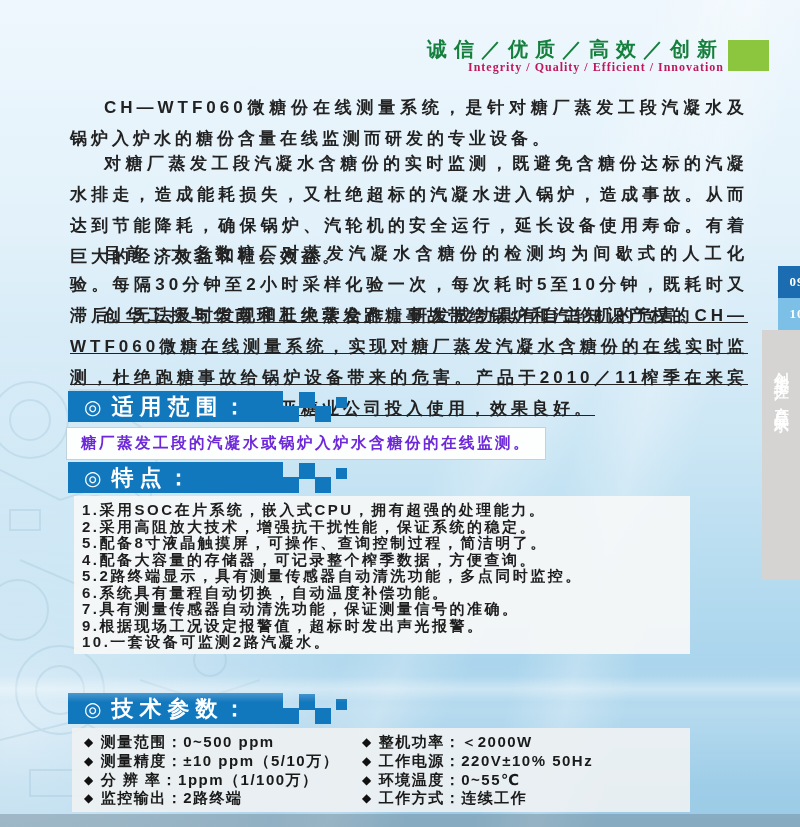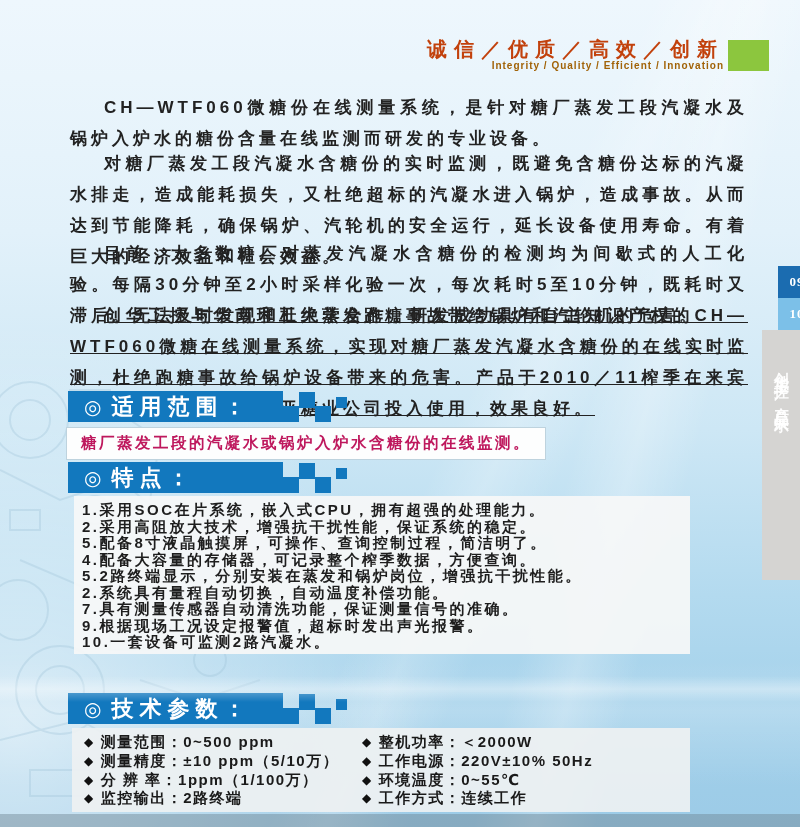--- a/index.html
+++ b/index.html
@@ -17,23 +17,23 @@
       linear-gradient(180deg, rgba(255,255,255,0) 80%, rgba(255,255,255,0.20) 86%, rgba(255,255,255,0) 95%);
   }
   .lightband{position:absolute;left:0;top:676px;width:800px;height:26px;
     background:linear-gradient(180deg,rgba(255,255,255,0),rgba(255,255,255,0.35),rgba(255,255,255,0));pointer-events:none;}
   .bottom-band{position:absolute;left:0;bottom:0;width:800px;height:13px;
     background:rgba(110,133,146,0.45);pointer-events:none;}
   .watermark{position:absolute;left:0;top:360px;opacity:0.33;pointer-events:none;}
 
   
   .slogan-cn{position:absolute;top:36px;right:76px;font-size:20px;font-weight:bold;
-    letter-spacing:7px;color:#c2410c;white-space:nowrap;}
-  .slogan-en{position:absolute;top:60px;right:76px;font-family:Liberation Sans, sans-serif;
-    font-size:10px;font-weight:bold;letter-spacing:1px;color:#a16207;white-space:nowrap;}
+    letter-spacing:7px;color:#15803d;white-space:nowrap;}
+  .slogan-en{position:absolute;top:60px;right:76px;font-family:Liberation Serif, serif;
+    font-size:12px;font-weight:bold;letter-spacing:1px;color:#be185d;white-space:nowrap;}
   .green-square{position:absolute;top:40px;right:31px;width:41px;height:31px;background:#8cc63e;}
 
   
   .para{position:absolute;left:70px;width:678px;font-size:17px;line-height:31px;
     font-weight:bold;color:#222;letter-spacing:4px;text-align:justify;text-indent:2em;}
   .p1{top:92px;}
   .p2{top:148px;}
   .p3{top:238px;}
   .p4{top:300px;text-decoration:underline;}
 
@@ -49,21 +49,21 @@
   .checker{position:absolute;left:215px;top:0;width:80px;height:31px;}
   .checker i{position:absolute;background:#1278be;display:block;}
   .checker .c1{left:0;top:15px;width:16px;height:16px;}
   .checker .c2{left:16px;top:1px;width:16px;height:16px;}
   .checker .c3{left:32px;top:15px;width:16px;height:16px;}
   .checker .c4{left:53px;top:6px;width:11px;height:11px;}
 
   
   .scope-box{position:absolute;left:66px;top:427px;background:#fdfefe;
     border:1px solid #bed3de;padding:5px 14px;font-size:15.5px;font-weight:bold;
-    color:#be185d;letter-spacing:2.5px;white-space:nowrap;}
+    color:#6d28d9;letter-spacing:2.5px;white-space:nowrap;}
 
   
   .features-panel{position:absolute;left:74px;top:496px;width:616px;height:158px;
     background:rgba(246,247,247,0.93);padding:6px 8px;box-sizing:border-box;overflow:hidden;}
   .feature-item{font-size:15px;line-height:16.5px;font-weight:bold;color:#1e1e1e;
     letter-spacing:2.5px;white-space:nowrap;}
 
   
   .params-panel{position:absolute;left:72px;top:728px;width:618px;height:84px;
     background:rgba(238,241,242,0.92);box-sizing:border-box;padding:5px 0 0 12px;
@@ -142,22 +142,22 @@
       <i class="c2"></i>
       <i class="c3"></i>
       <i class="c4"></i>
   </span>
 </div>
 <div class="features-panel">
   <div class="feature-item">1.采用SOC在片系统，嵌入式CPU，拥有超强的处理能力。</div>
   <div class="feature-item">2.采用高阻放大技术，增强抗干扰性能，保证系统的稳定。</div>
   <div class="feature-item">5.配备8寸液晶触摸屏，可操作、查询控制过程，简洁明了。</div>
   <div class="feature-item">4.配备大容量的存储器，可记录整个榨季数据，方便查询。</div>
-  <div class="feature-item">5.2路终端显示，分别安装在蒸发和锅炉岗位，增强抗干扰性能。</div>
-  <div class="feature-item">2.系统具有量程自动切换，自动温度补偿功能。</div>
+  <div class="feature-item">5.2路终端显示，具有测量传感器自动清洗功能，多点同时监控。</div>
+  <div class="feature-item">6.系统具有量程自动切换，自动温度补偿功能。</div>
   <div class="feature-item">7.具有测量传感器自动清洗功能，保证测量信号的准确。</div>
   <div class="feature-item">9.根据现场工况设定报警值，超标时发出声光报警。</div>
   <div class="feature-item">10.一套设备可监测2路汽凝水。</div>
 </div>
 
 <div class="sec-bar bar3">
   <span class="sec-bullet">◎</span>
   <span class="sec-title">技术参数：</span>
   <span class="checker">
     <i class="c1"></i>

